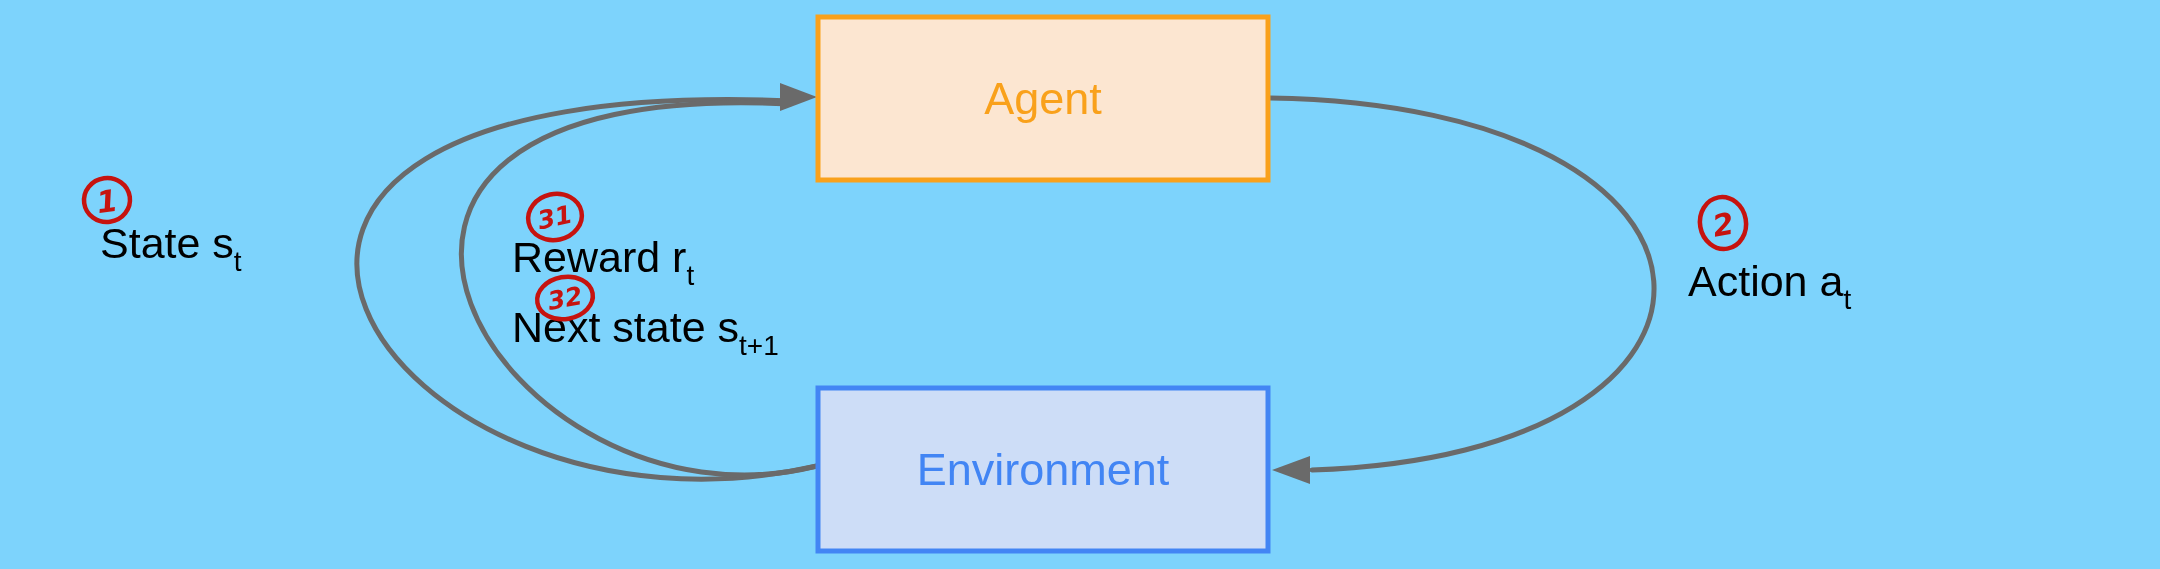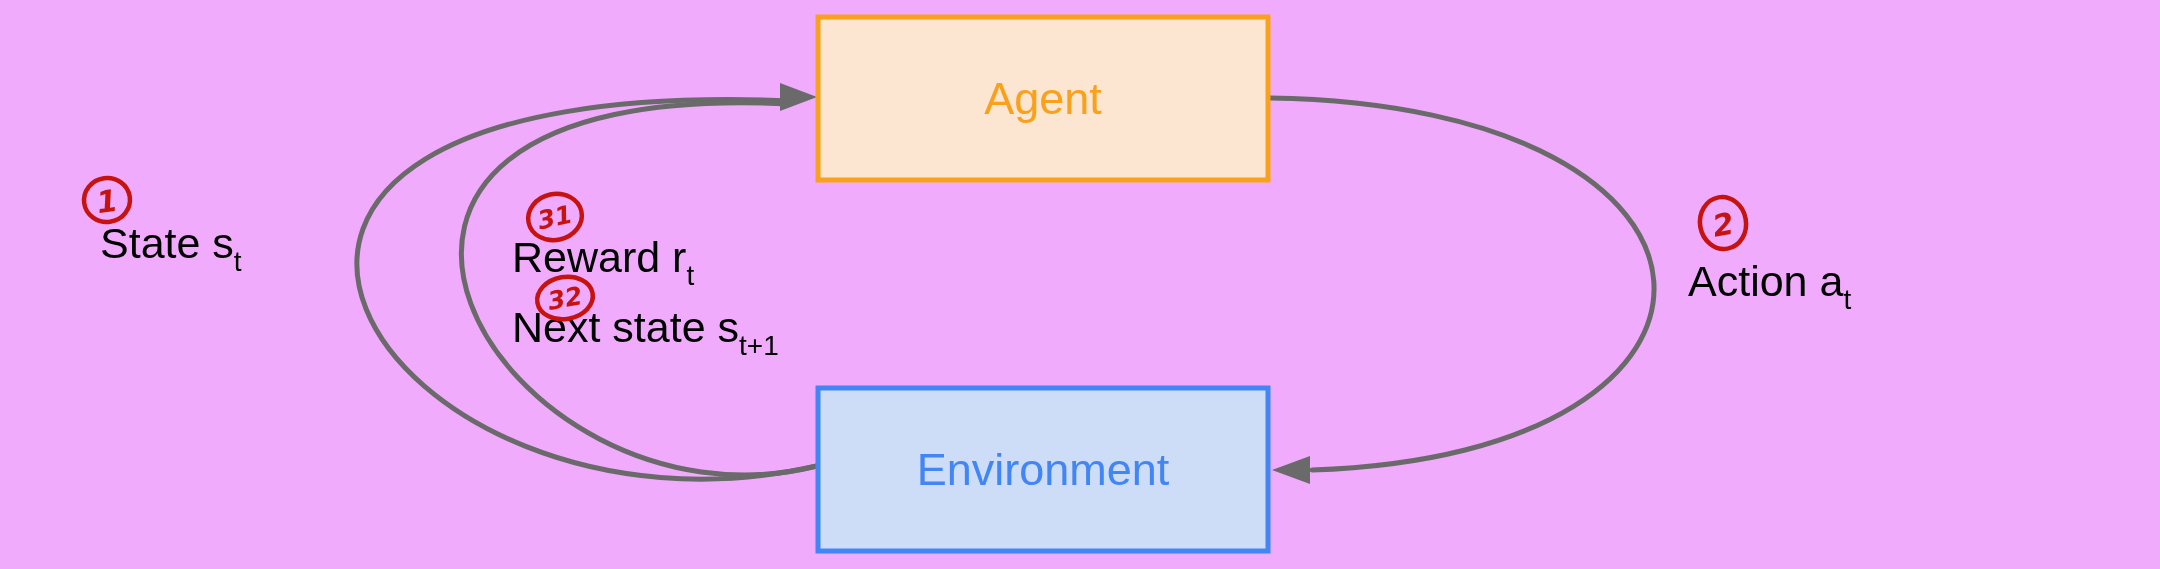--- a/index.html
+++ b/index.html
@@ -4,21 +4,21 @@
 <style>
   html, body {
     margin: 0;
     padding: 0;
     background: #ffffff;
   }
   .canvas {
     position: relative;
     width: 2160px;
     height: 569px;
-    background: #f0abfc;
+    background: #7dd3fc;
     overflow: hidden;
     font-family: "Liberation Sans", sans-serif;
   }
   svg { display: block; }
   .box-label {
     font-family: "Liberation Sans", sans-serif;
     font-size: 45px;
   }
   .flow-label {
     font-family: "Liberation Sans", sans-serif;

